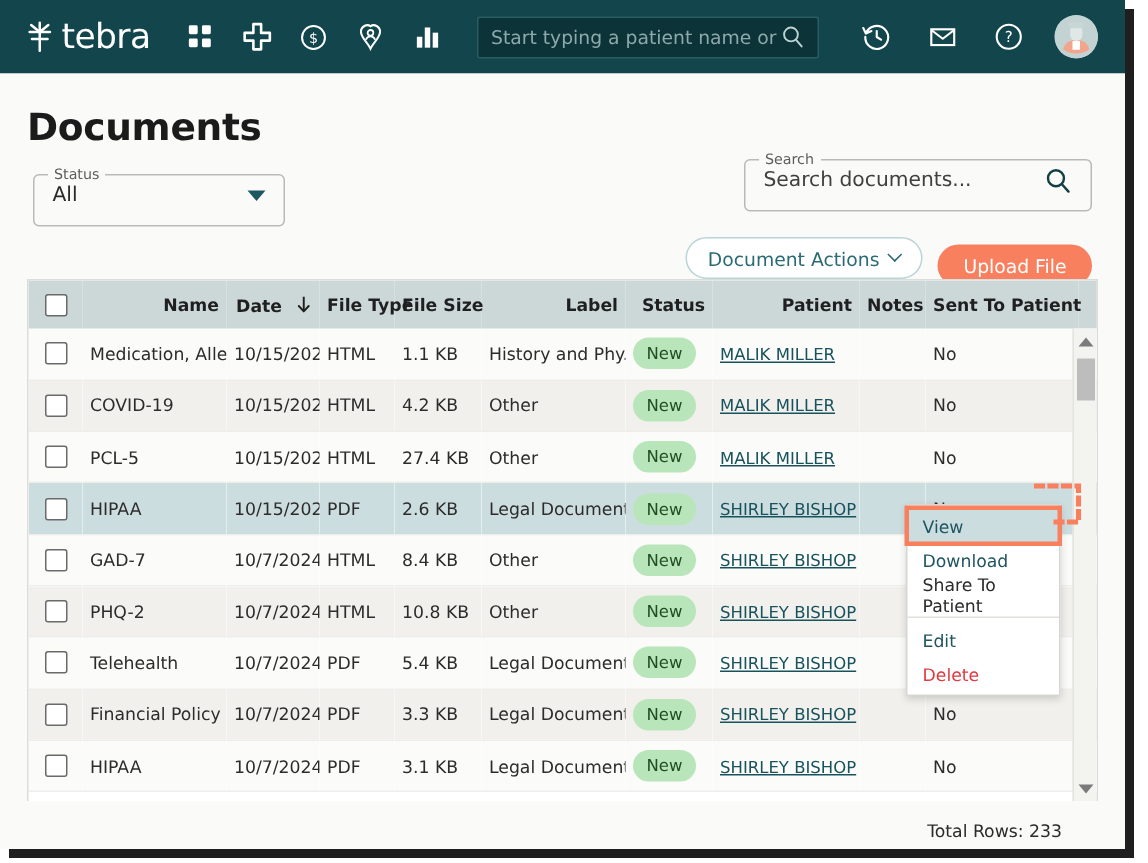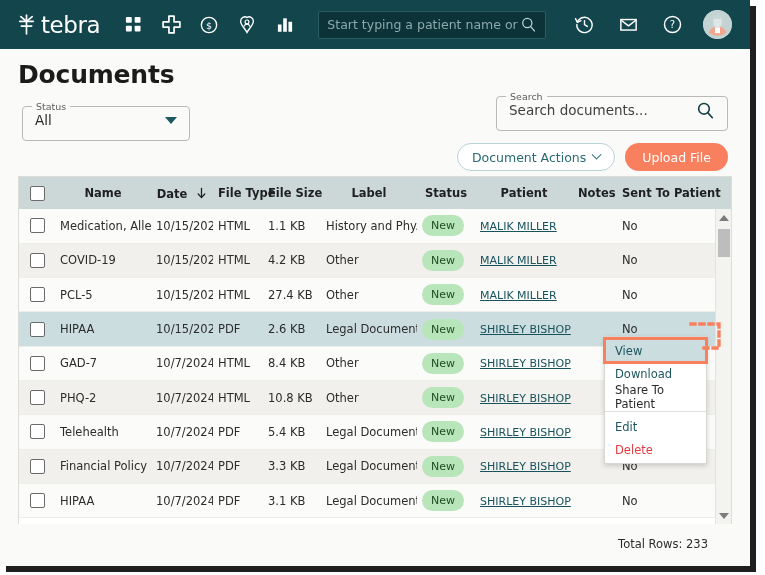--- a/index.html
+++ b/index.html
@@ -82,21 +82,21 @@
   .page {
     position: relative;
     padding: 0 18px;
     height: 517px;
     background: #fafaf8;
   }
   .page-title {
     font-size: 25px;
     font-weight: 700;
     color: #1b1b1b;
-    padding-top: 11px;
+    padding-top: 21px;
     letter-spacing: -0.2px;
     font-family: "DejaVu Sans", sans-serif;
   }
 
   .controls-row {
     position: relative;
     height: 85px;
   }
 
   
@@ -172,20 +172,21 @@
     height: 28px;
     border: none;
     border-radius: 16px;
     background: #f9805f;
     color: #ffffff;
     font-size: 12.5px;
     padding: 0 17px;
     display: flex; align-items: center;
     cursor: pointer;
     font-family: "DejaVu Sans", sans-serif;
+    margin-top: 10px;
   }
 
   
   .table-wrap {
     position: relative;
     margin-top: 2px;
     background: #ffffff;
     border: 1px solid #dcdcd8;
     border-bottom: none;
     height: 348px;
@@ -195,21 +196,21 @@
     width: 100%;
     border-collapse: collapse;
     table-layout: fixed;
   }
   .doc-table thead th {
     background: #ccd8d8;
     height: 32px;
     font-size: 11.5px;
     font-weight: 700;
     color: #1f1f1f;
-    text-align: center;
+    text-align: right;
     padding: 0 5px;
     white-space: nowrap;
     font-family: "DejaVu Sans", sans-serif;
   }
   .doc-table tbody td {
     height: 34.3px;
     font-size: 11.5px;
     color: #2c2c2c;
     padding: 0 5px;
     white-space: nowrap;

